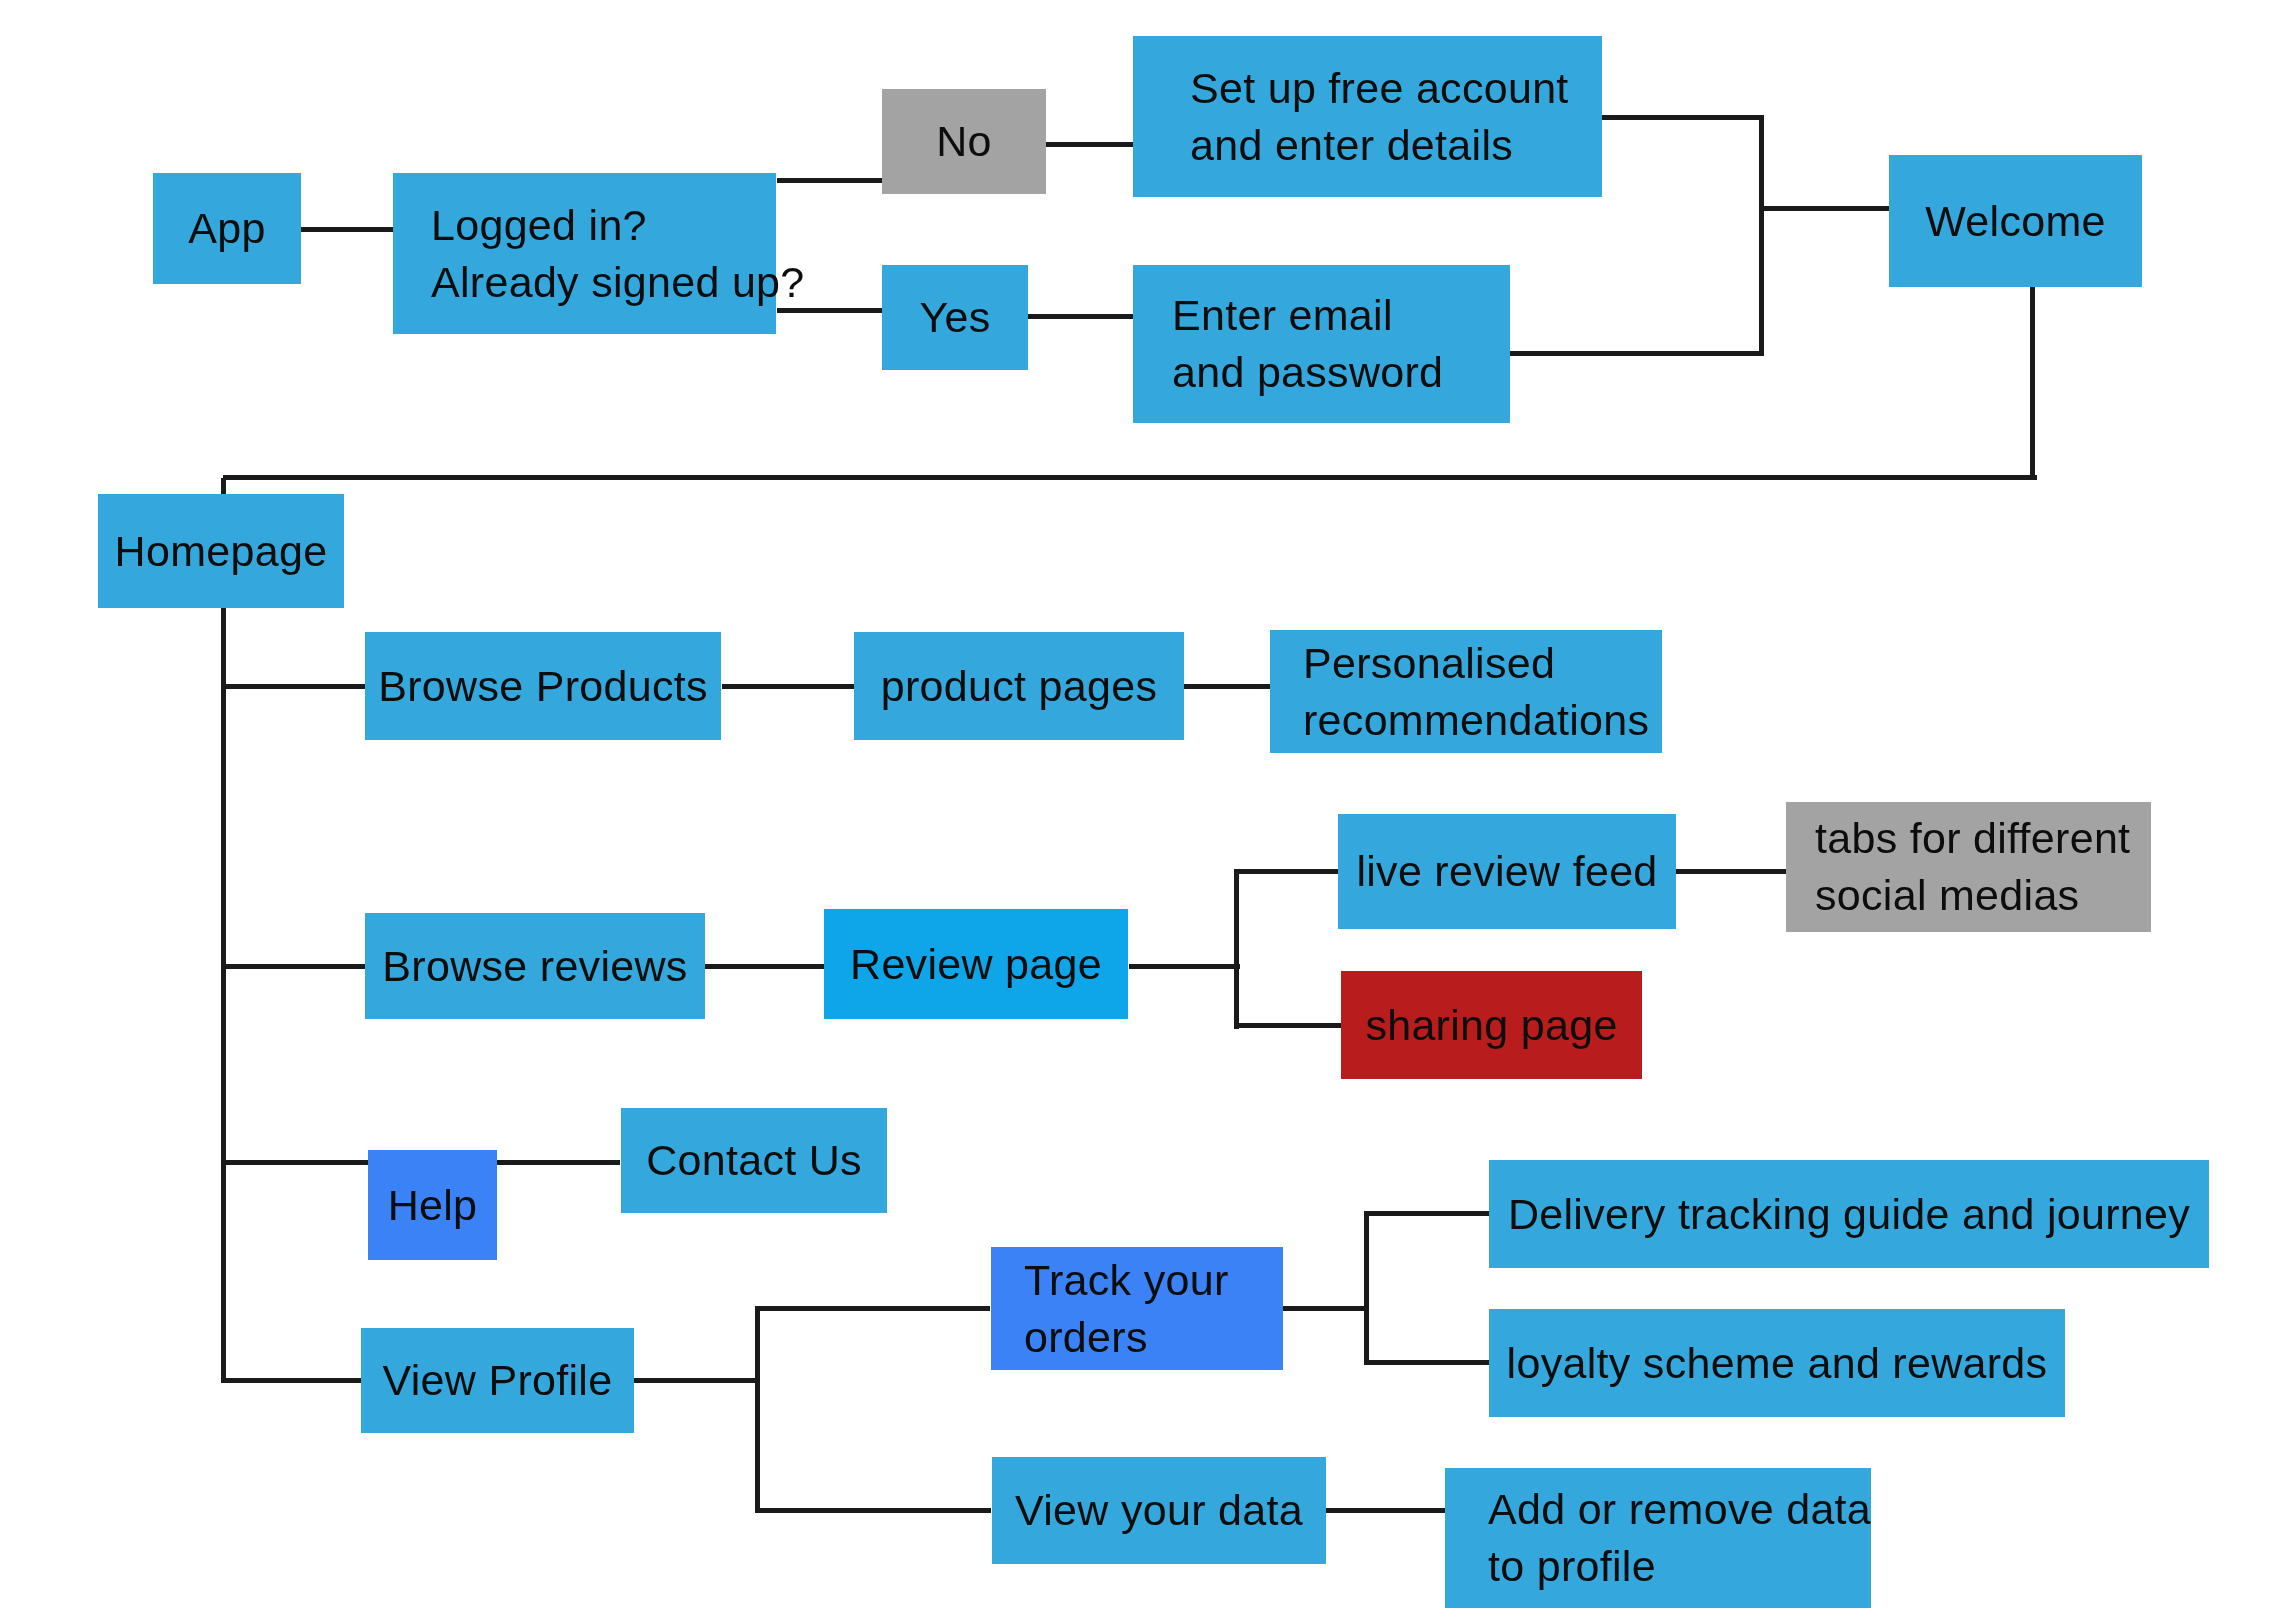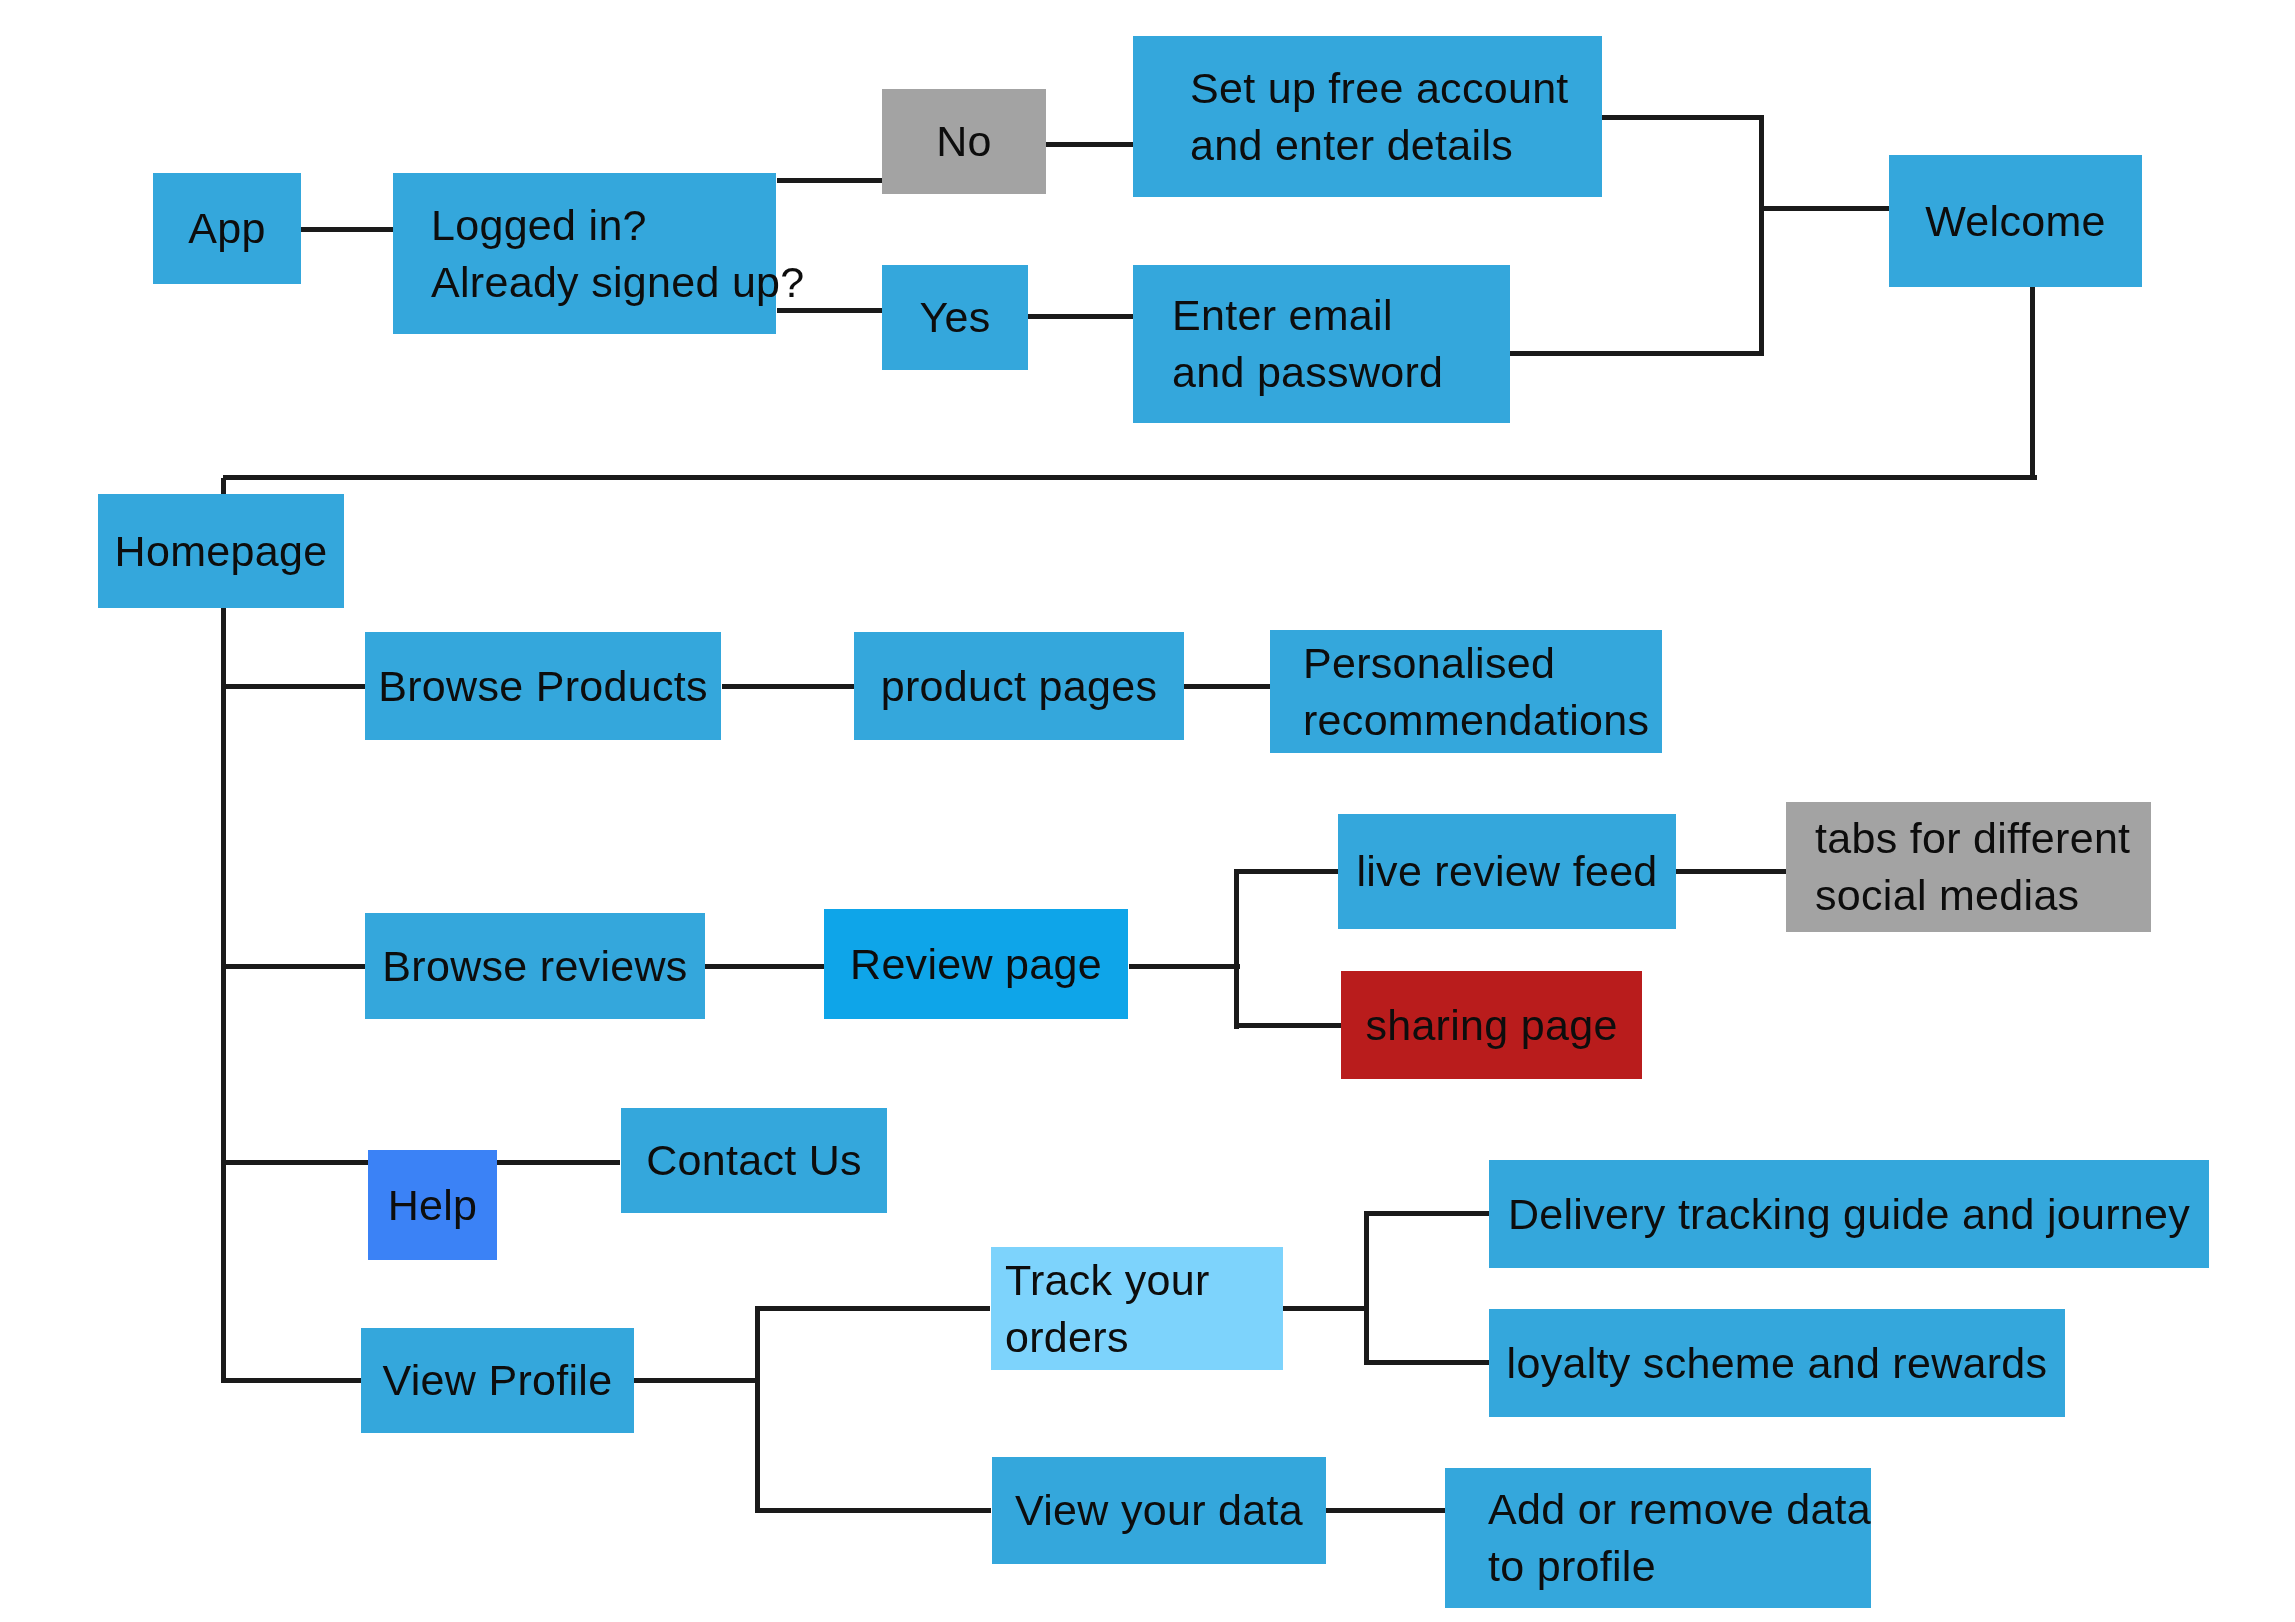--- a/index.html
+++ b/index.html
@@ -129,21 +129,21 @@
     </div>
     <div class="node center" style="left: 368px; top: 1108px; width: 129px; height: 110px; background: #3b82f6; color: rgb(13, 13, 13); margin-top: 42px;">
       <div class="ln">Help</div>
     </div>
     <div class="node center" style="left: 621px; top: 1108px; width: 266px; height: 105px; background: rgb(52, 167, 220); color: rgb(13, 13, 13);">
       <div class="ln">Contact Us</div>
     </div>
     <div class="node center" style="left: 361px; top: 1328px; width: 273px; height: 105px; background: rgb(52, 167, 220); color: rgb(13, 13, 13);">
       <div class="ln">View Profile</div>
     </div>
-    <div class="node left" style="left: 991px; top: 1247px; width: 292px; height: 123px; background: #7dd3fc; color: rgb(13, 13, 13); padding-left: 14px;">
+    <div class="node left" style="left: 991px; top: 1247px; width: 292px; height: 123px; background: #3b82f6; color: rgb(13, 13, 13); padding-left: 33px;">
       <div class="ln">Track your</div>
       <div class="ln">orders</div>
     </div>
     <div class="node center" style="left: 1489px; top: 1160px; width: 720px; height: 108px; background: rgb(52, 167, 220); color: rgb(13, 13, 13);">
       <div class="ln">Delivery tracking guide and journey</div>
     </div>
     <div class="node center" style="left: 1489px; top: 1309px; width: 576px; height: 108px; background: rgb(52, 167, 220); color: rgb(13, 13, 13);">
       <div class="ln">loyalty scheme and rewards</div>
     </div>
     <div class="node center" style="left: 992px; top: 1457px; width: 334px; height: 107px; background: rgb(52, 167, 220); color: rgb(13, 13, 13);">

